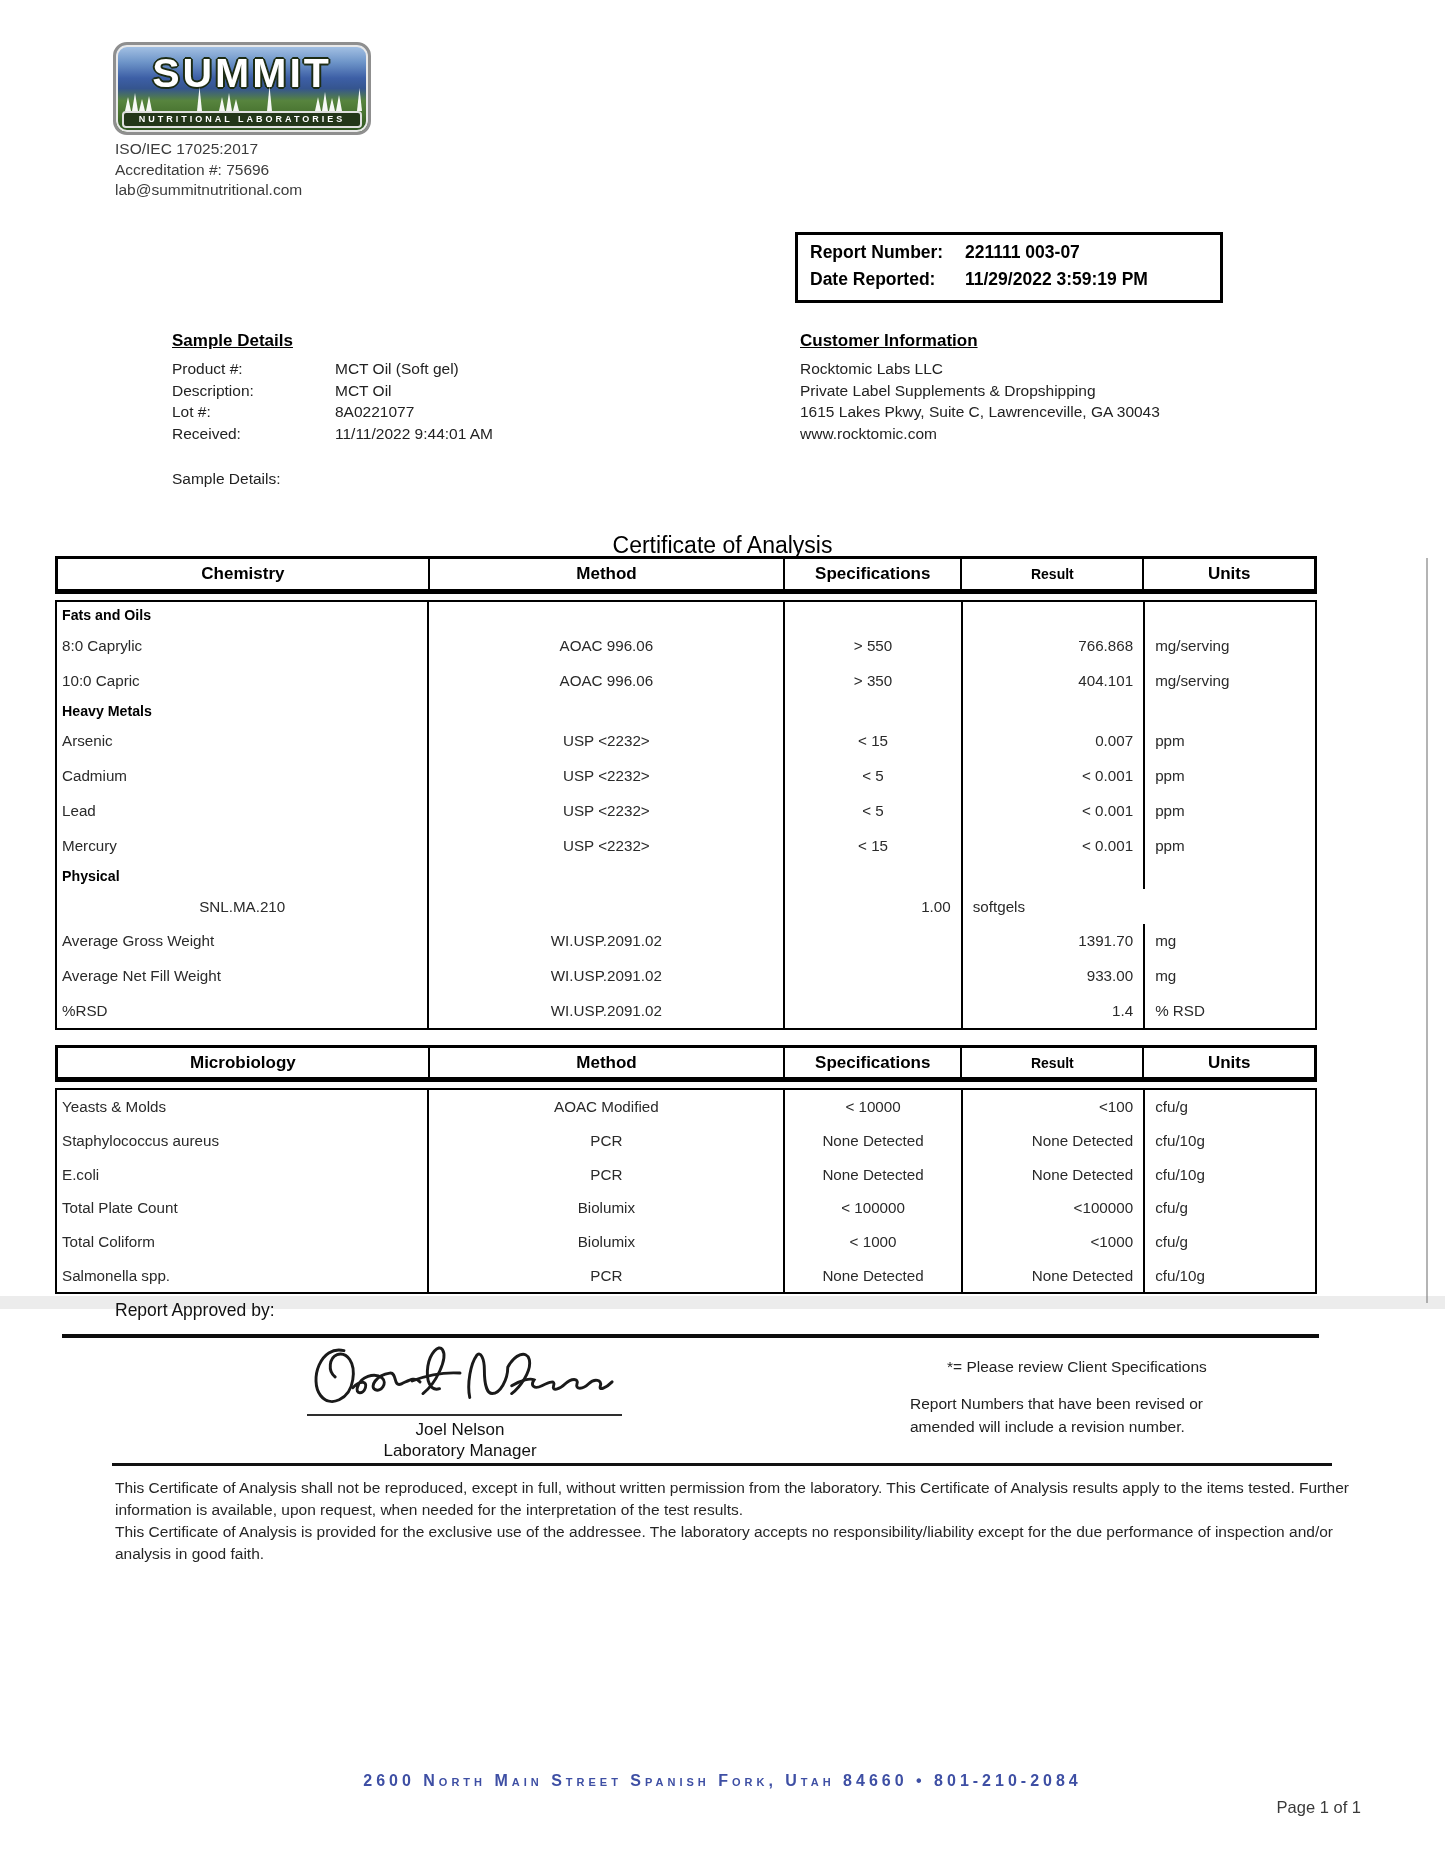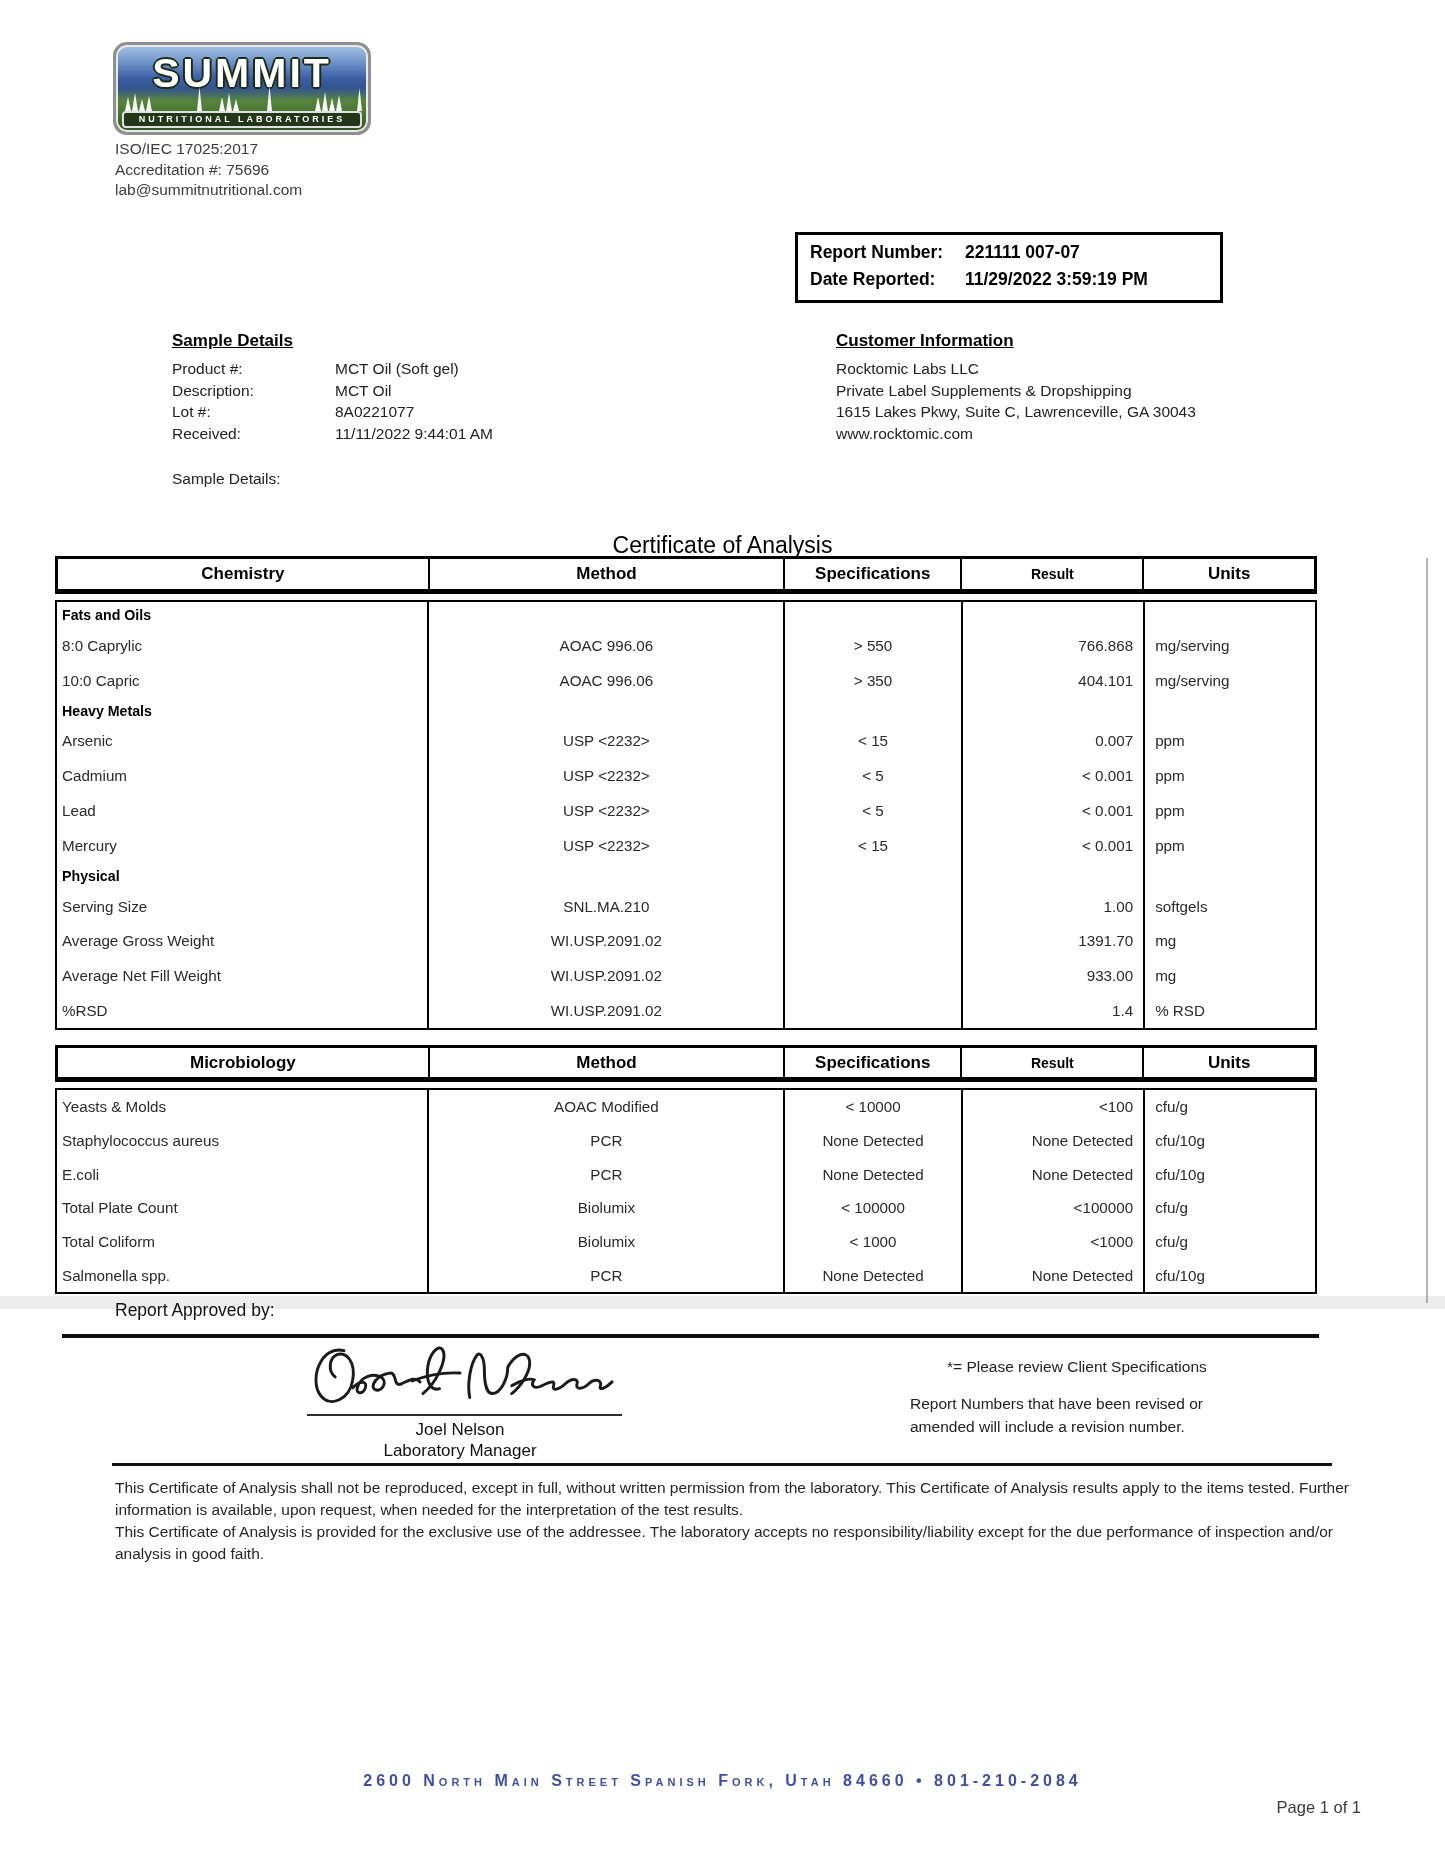--- a/index.html
+++ b/index.html
@@ -28,21 +28,21 @@
         border:3px solid #000;background:#fff;padding:4px 0 7px 12px;}
   .report-row{display:flex;font-weight:bold;font-size:17.5px;line-height:27px;color:#000;}
   .report-label{width:155px;flex:0 0 155px;}
 
   
   .sec-heading{font-weight:bold;font-size:17px;color:#000;text-decoration:underline;margin:0 0 7px 0;}
   .sample-details{position:absolute;left:172px;top:331px;}
   .kv{display:flex;font-size:15.5px;line-height:21.5px;color:#222;}
   .kv-label{width:163px;flex:0 0 163px;}
   .sample-extra{position:absolute;left:172px;top:470px;font-size:15.5px;color:#222;}
-  .customer{position:absolute;left:800px;top:331px;margin-left:36px;}
+  .customer{position:absolute;left:800px;top:331px;}
   .cust-line{font-size:15.5px;line-height:21.5px;color:#222;}
 
   .coa-title{position:absolute;left:0;top:532px;width:100%;text-align:center;
         font-size:23px;color:#000;}
 
   
   .tbl-header{position:absolute;left:55px;width:1262px;height:38px;box-sizing:border-box;
         border:3px solid #000;border-bottom-width:5px;display:grid;
         grid-template-columns:29.6% 28.3% 14.1% 14.5% 13.5%;background:#fff;}
   .th{display:flex;align-items:center;justify-content:center;font-weight:bold;font-size:17px;color:#000;
@@ -119,21 +119,21 @@
 
   <div class="accreditation">
     <div>ISO/IEC 17025:2017</div>
     <div>Accreditation #: 75696</div>
     <div>lab@summitnutritional.com</div>
   </div>
 
   <div class="report-box">
     <div class="report-row">
       <span class="report-label">Report Number:</span>
-      <span class="report-value">221111 007-07</span>
+      <span class="report-value">221111 003-07</span>
     </div>
     <div class="report-row">
       <span class="report-label">Date Reported:</span>
       <span class="report-value">11/29/2022 3:59:19 PM</span>
     </div>
   </div>
 
   <div class="sample-details">
     <div class="sec-heading">Sample Details</div>
     <div>
@@ -247,21 +247,20 @@
 
       <div class="trow row-section">
         <div class="c c-name">Physical</div>
         <div class="c c-method"></div>
         <div class="c c-spec"></div>
         <div class="c c-result"></div>
         <div class="c c-units"></div>
       </div>
 
       <div class="trow row-data">
-        <div class="c c-name">Serving Size</div>
         <div class="c c-method">SNL.MA.210</div>
         <div class="c c-spec"></div>
         <div class="c c-result">1.00</div>
         <div class="c c-units">softgels</div>
       </div>
 
       <div class="trow row-data">
         <div class="c c-name">Average Gross Weight</div>
         <div class="c c-method">WI.USP.2091.02</div>
         <div class="c c-spec"></div>

